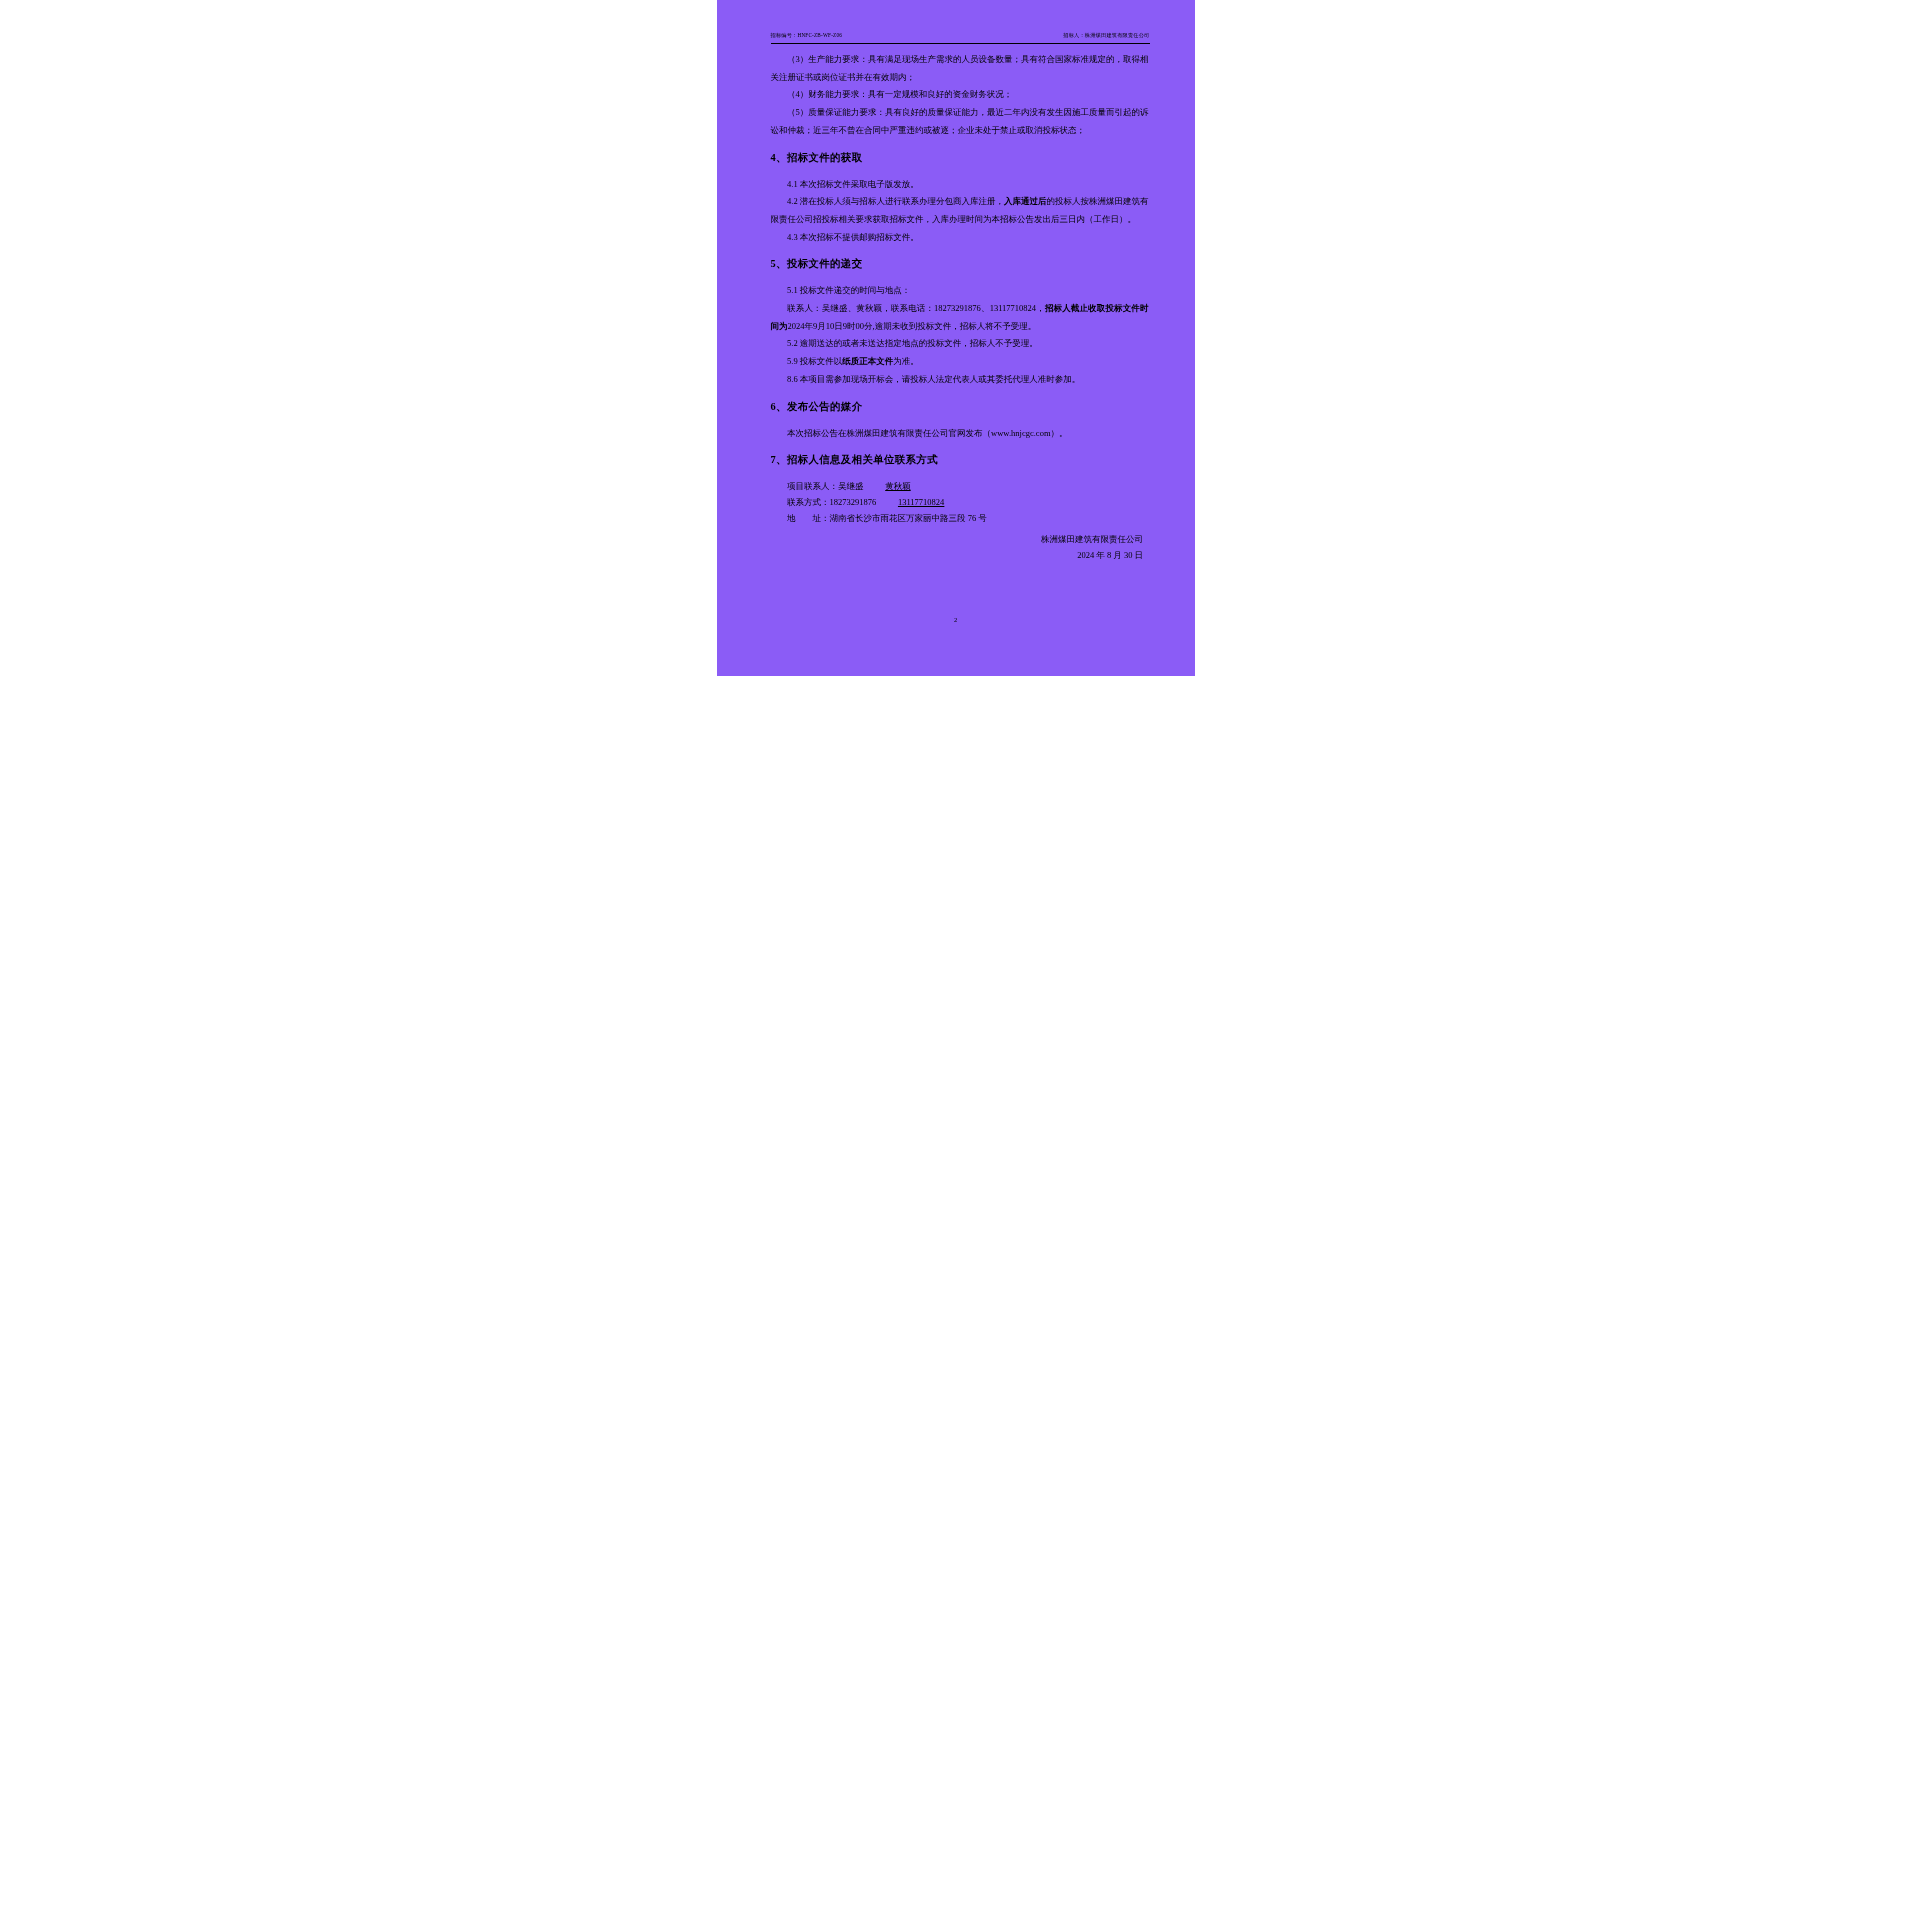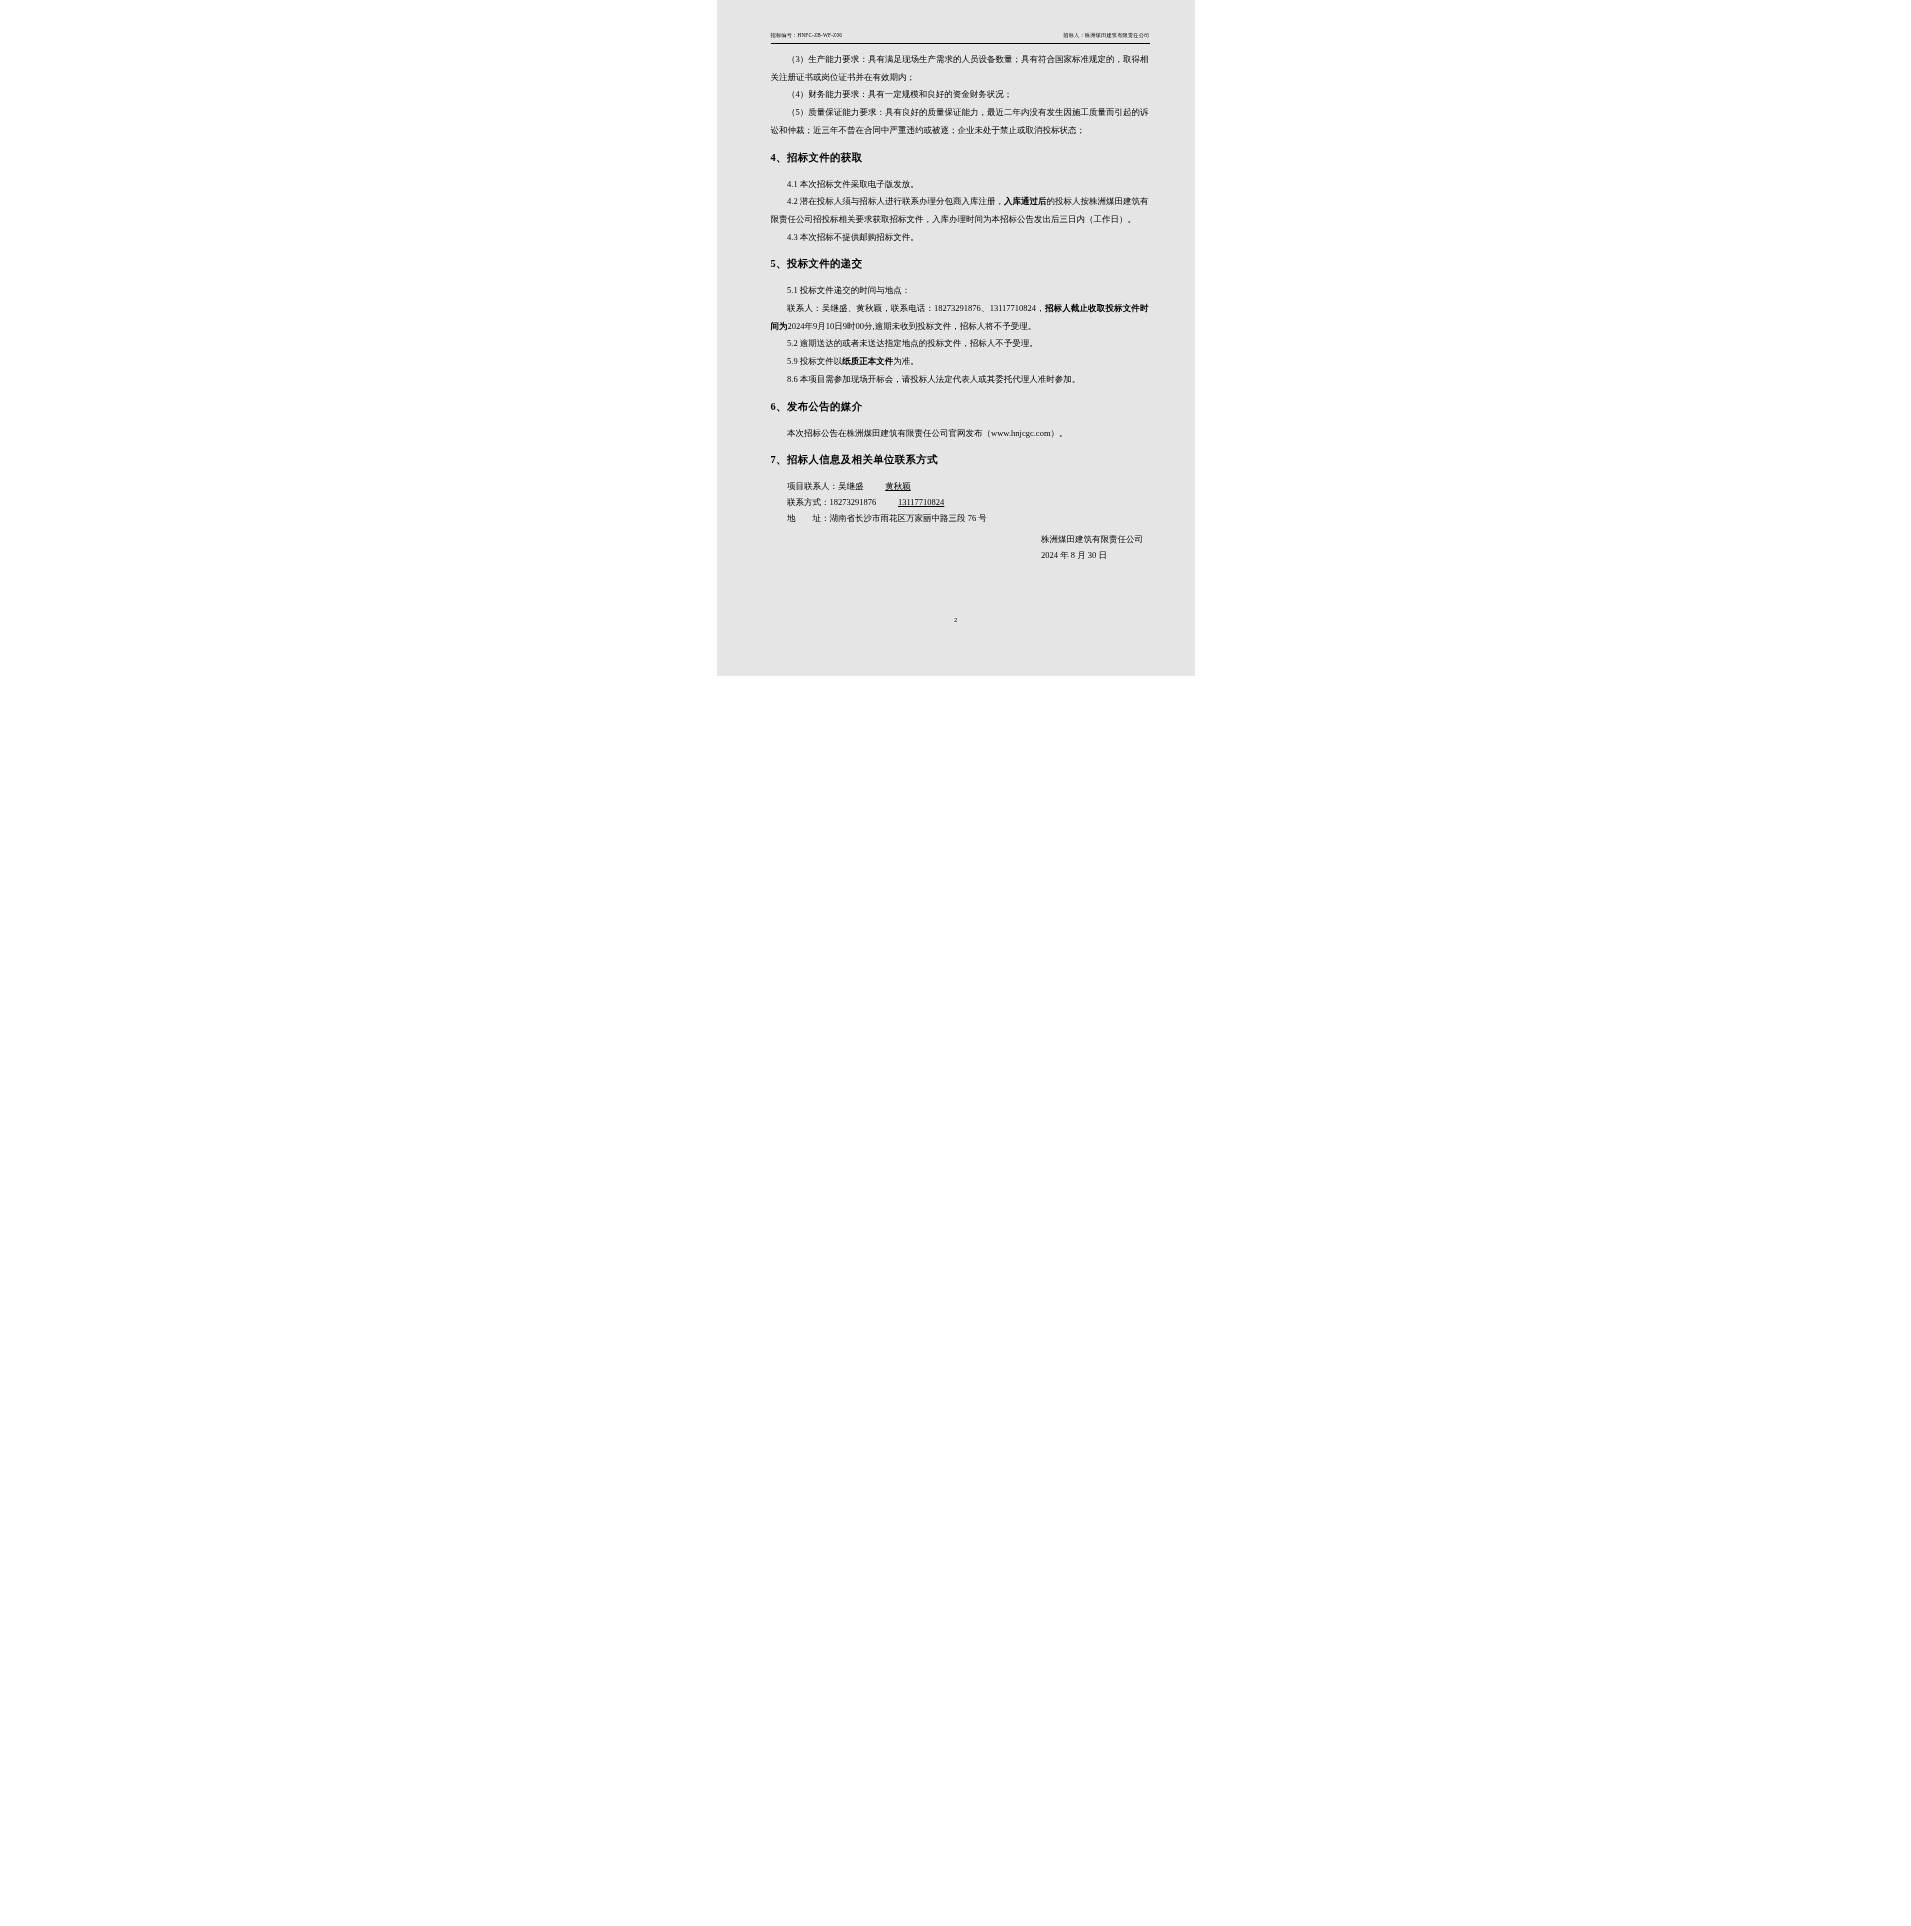--- a/index.html
+++ b/index.html
@@ -5,21 +5,21 @@
   html, body {
     margin: 0;
     padding: 0;
     background: #ffffff;
   }
   .page {
     position: relative;
     width: 478px;
     height: 676px;
     margin: 0 auto;
-    background: #e5e5e5;
+    background: #8b5cf6;
     color: #000000;
     font-family: "Liberation Serif", "DejaVu Serif", serif;
     overflow: hidden;
   }
   .doc-header {
     position: absolute;
     top: 32px;
     left: 54px;
     right: 45px;
     display: flex;
@@ -58,21 +58,21 @@
     text-indent: 16.6px;
   }
   .contact-line .val + .val { margin-left: 21.6px; text-decoration: underline; }
   .signature {
     margin-top: 4.6px;
     padding-right: 5.4px;
     text-align: right;
   }
   .sig-inner {
     display: inline-block;
-    text-align: left;
+    text-align: right;
   }
   .sig-company, .sig-date {
     font-size: 8.5px;
     line-height: 16px;
     white-space: nowrap;
   }
   .page-num {
     position: absolute;
     left: 0;
     right: 0;

